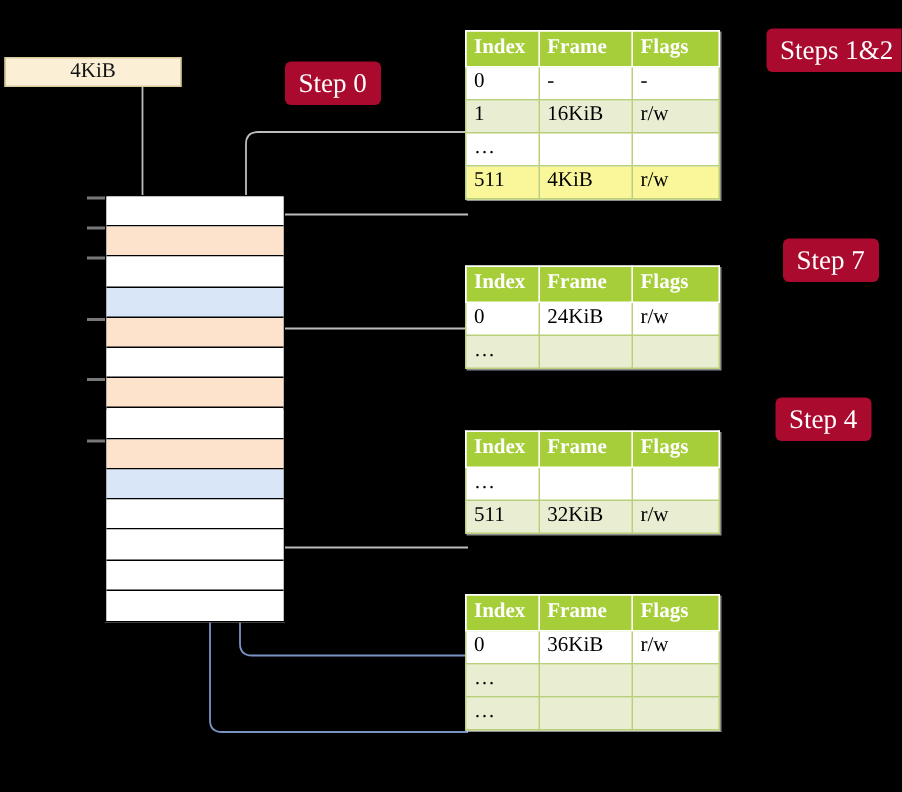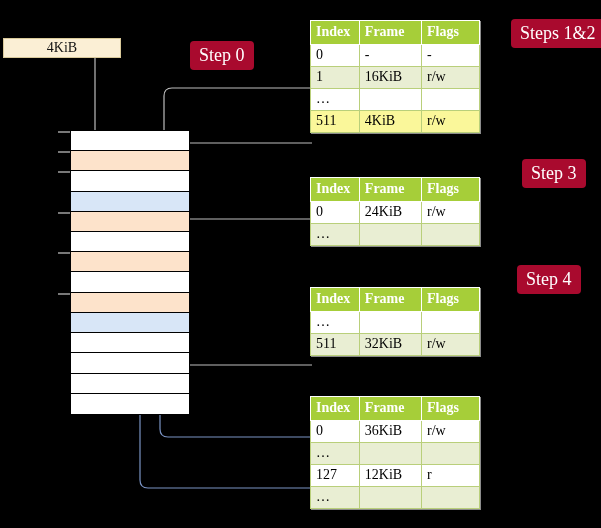--- a/index.html
+++ b/index.html
@@ -165,21 +165,21 @@
 
 <div class="step-badge" style="left:190px; top:41px;font-family:Liberation Serif, serif;">
   <span>Step 0</span>
 </div>
 
 <div class="step-badge" style="left:511px; top:19px;">
   <span>Steps 1&amp;2</span>
 </div>
 
 <div class="step-badge" style="left:522px; top:159px;">
-  <span>Step 3</span>
+  <span>Step 7</span>
 </div>
 
 <div class="step-badge" style="left:517px; top:265px;">
   <span>Step 4</span>
 </div>
 
 <div id="mem-grid">
     <div class="mrow white" style="top: 0px; height: 20.2143px;"></div>
     <div class="mrow peach" style="top: 20.2143px; height: 20.2143px;"></div>
     <div class="mrow white" style="top: 40.4286px; height: 20.2143px;"></div>
@@ -297,25 +297,20 @@
         <tr class="odd">
           <td class="col-index">0</td>
           <td class="col-frame">36KiB</td>
           <td class="col-flags">r/w</td>
         </tr>
         <tr class="even">
           <td class="col-index">…</td>
           <td class="col-frame"></td>
           <td class="col-flags"></td>
         </tr>
-        <tr class="odd">
-          <td class="col-index">127</td>
-          <td class="col-frame">12KiB</td>
-          <td class="col-flags">r</td>
-        </tr>
         <tr class="even">
           <td class="col-index">…</td>
           <td class="col-frame"></td>
           <td class="col-flags"></td>
         </tr>
       </tbody>
   </table>
 </div>
 
 </body></html>

